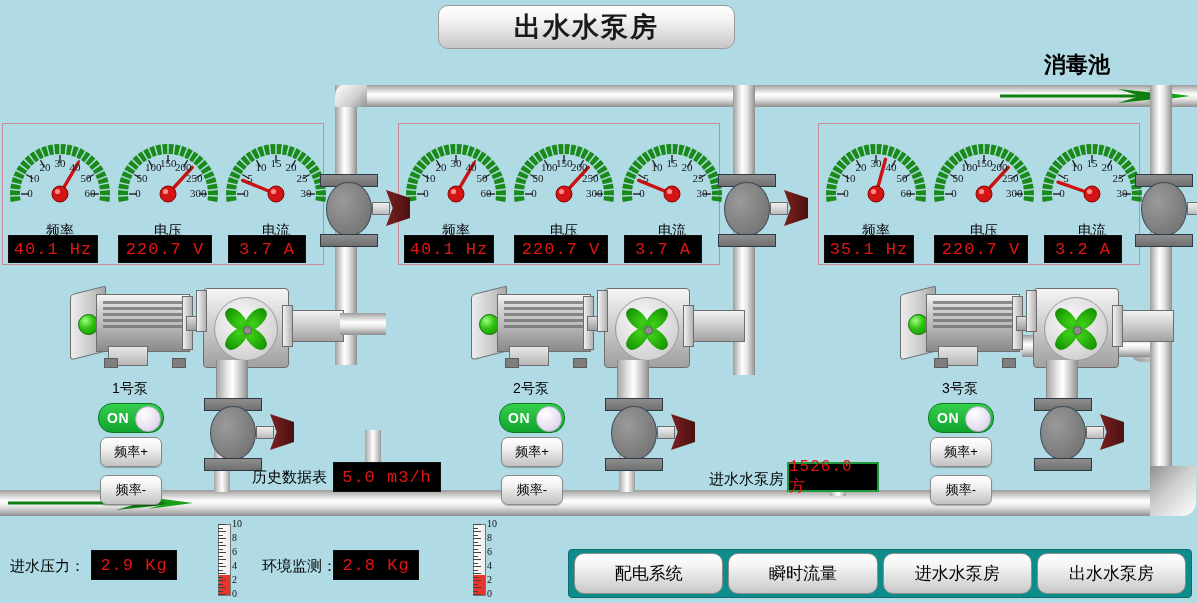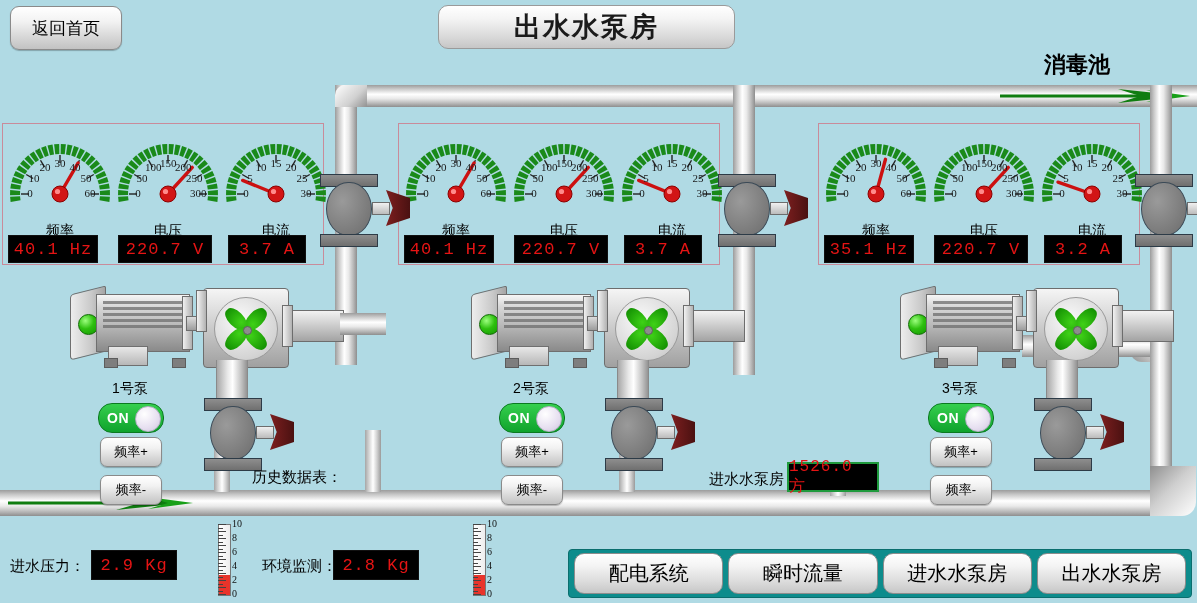--- a/index.html
+++ b/index.html
@@ -208,21 +208,21 @@
   .navbar{
     position:absolute;left:568px;top:549px;width:624px;height:49px;
     background:#0d8c8c;border:1px solid #0a6e6e;border-radius:4px;
     display:flex;align-items:center;gap:5px;padding:0 5px;box-sizing:border-box;
   }
   .navbtn{
     flex:1;height:39px;border-radius:10px;
     background:linear-gradient(to bottom,#ffffff 0%,#f3f3f3 32%,#dcdcdc 70%,#c7c7c7 100%);
     border:1px solid #8d8d8d;
     display:flex;align-items:center;justify-content:center;
-    font-size:20px;color:#000;cursor:pointer;
+    font-size:17px;color:#000;cursor:pointer;
   }
   .lbl{position:absolute;font-size:15px;color:#000;}
   .pumplbl{position:absolute;font-size:14px;color:#000;text-align:center;}
 </style>
 </head>
 <body>
 
 <div id="stage">
 
   <div class="pipe-h" style="left:345px;top:85px;width:852px;"></div>
@@ -776,25 +776,25 @@
   </div>
 
   <div class="pumplbl" style="left:915px;top:380px;width:90px;">3号泵</div>
   <div class="toggle" style="left:928px;top:403px;">
     <span class="txt">ON</span>
     <span class="knob"></span>
   </div>
   <div class="btn small" style="left:930px;top:437px;width:60px;height:28px;">频率+</div>
   <div class="btn small" style="left:930px;top:475px;width:60px;height:28px;">频率-</div>
 
-  <div class="btn" style="left:10px;top:6px;width:110px;height:42px;font-size:17px;">返回首页</div>
   <div class="title-plate">出水水泵房</div>
   <div class="tank-label">消毒池</div>
 
   <div class="lbl" style="left:252px;top:468px;">历史数据表：</div>
+  <div class="digi" style="left:333px;top:462px;width:106px;height:28px;">5.0 m3/h</div>
 
   <div class="lbl" style="left:709px;top:470px;">进水水泵房：</div>
   <div class="digi green-b" style="left:787px;top:462px;width:88px;height:26px;font-size:16px;">1526.0 方</div>
 
   <div class="lbl" style="left:10px;top:557px;">进水压力：</div>
   <div class="digi" style="left:91px;top:550px;width:84px;height:28px;">2.9 Kg</div>
 
   <div class="lbl" style="left:262px;top:557px;">环境监测：</div>
   <div class="digi" style="left:333px;top:550px;width:84px;height:28px;">2.8 Kg</div>
 

